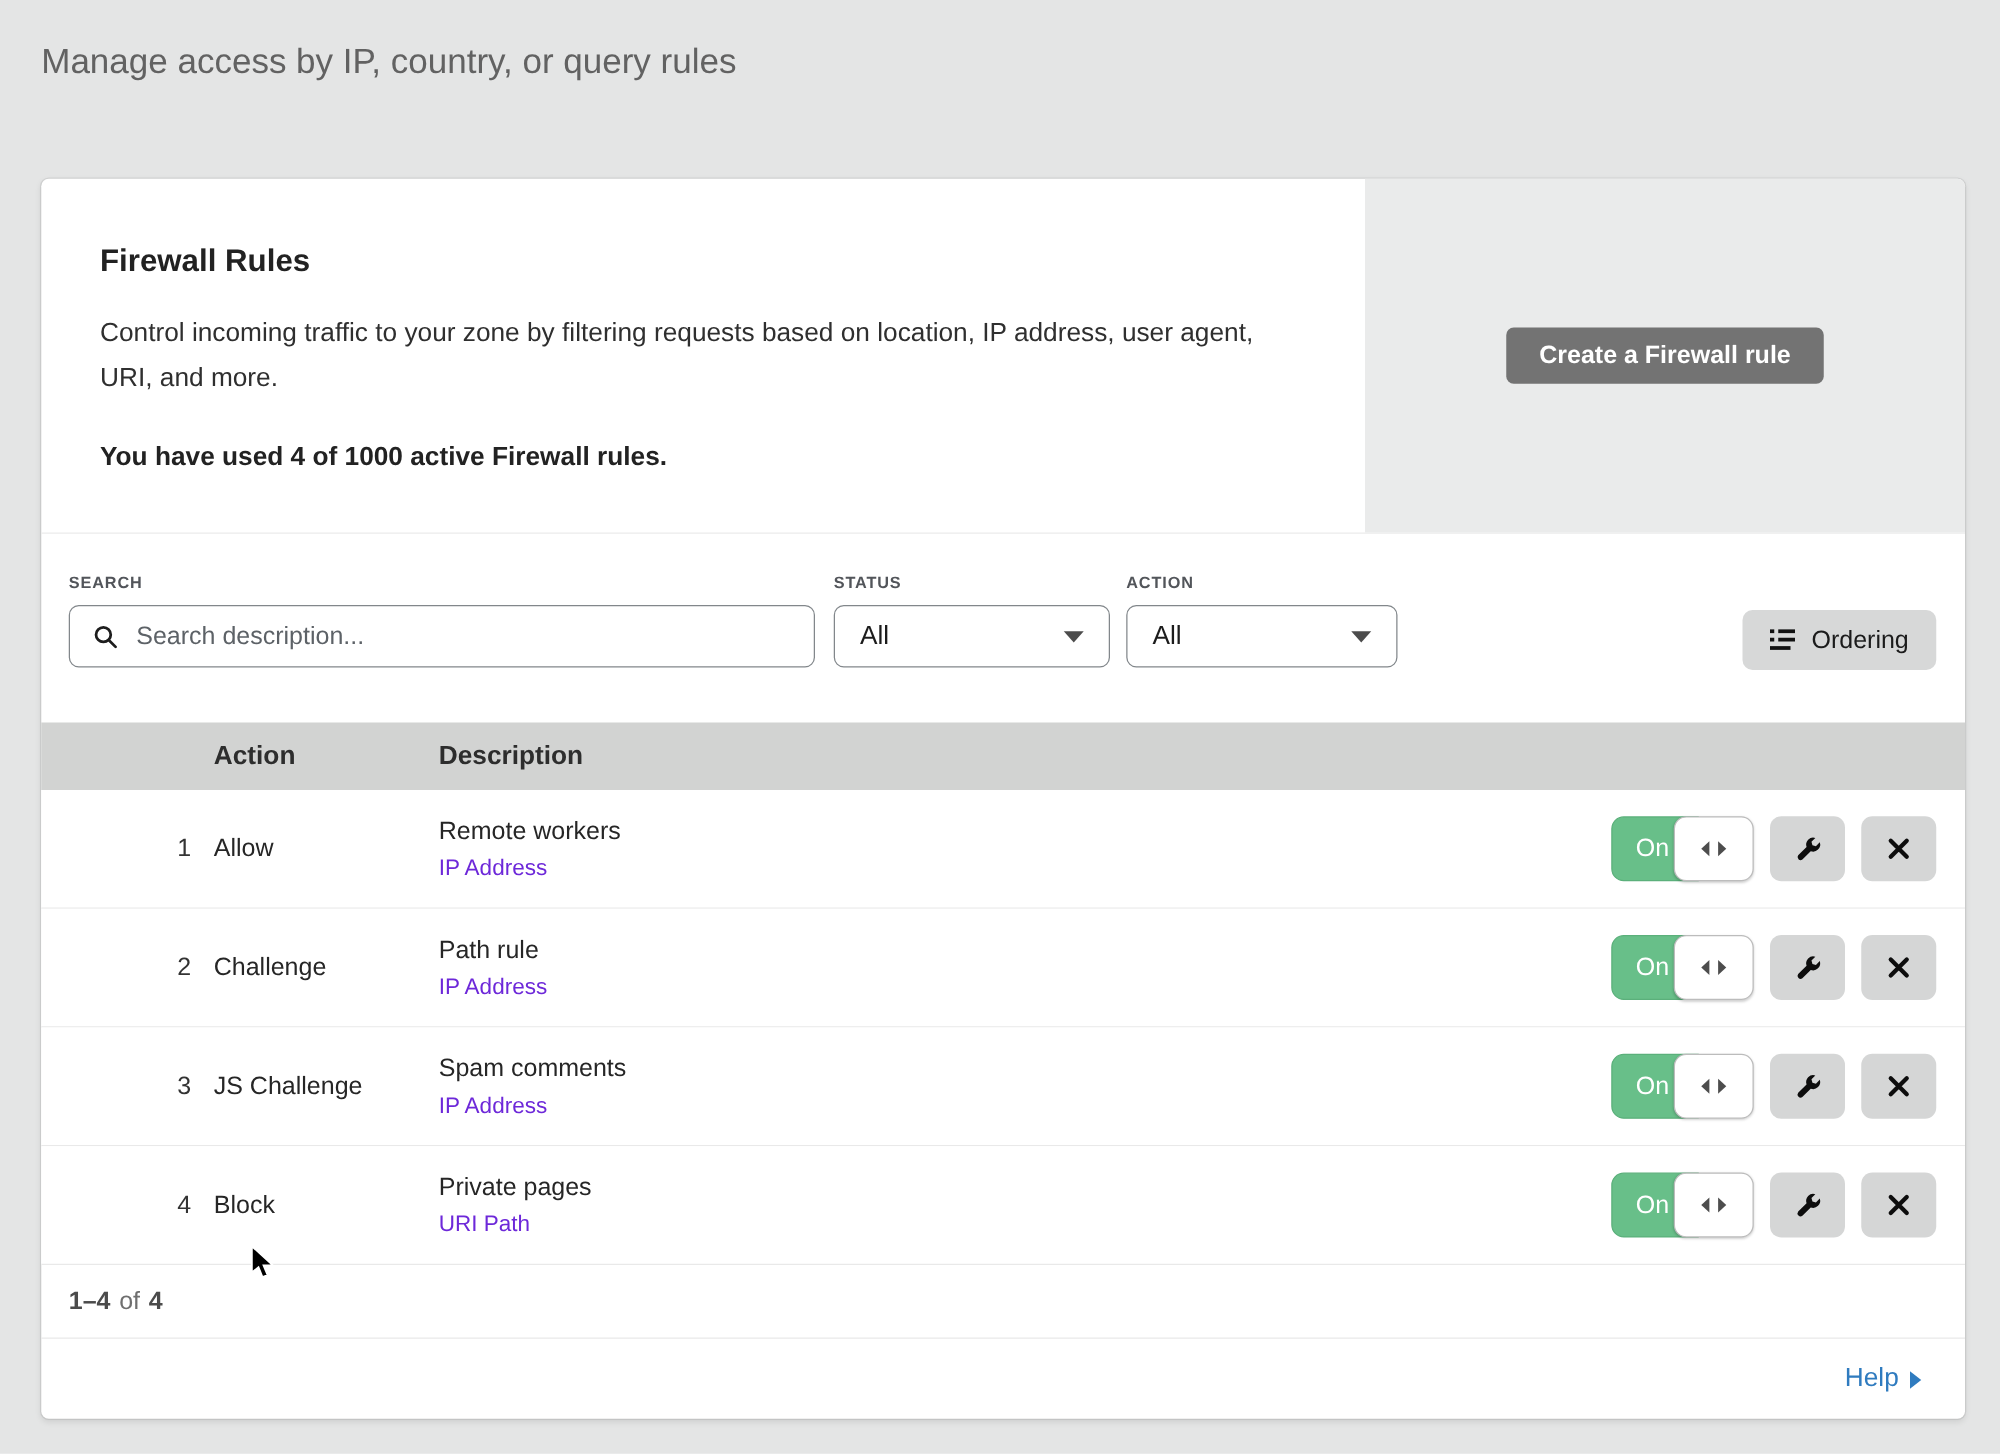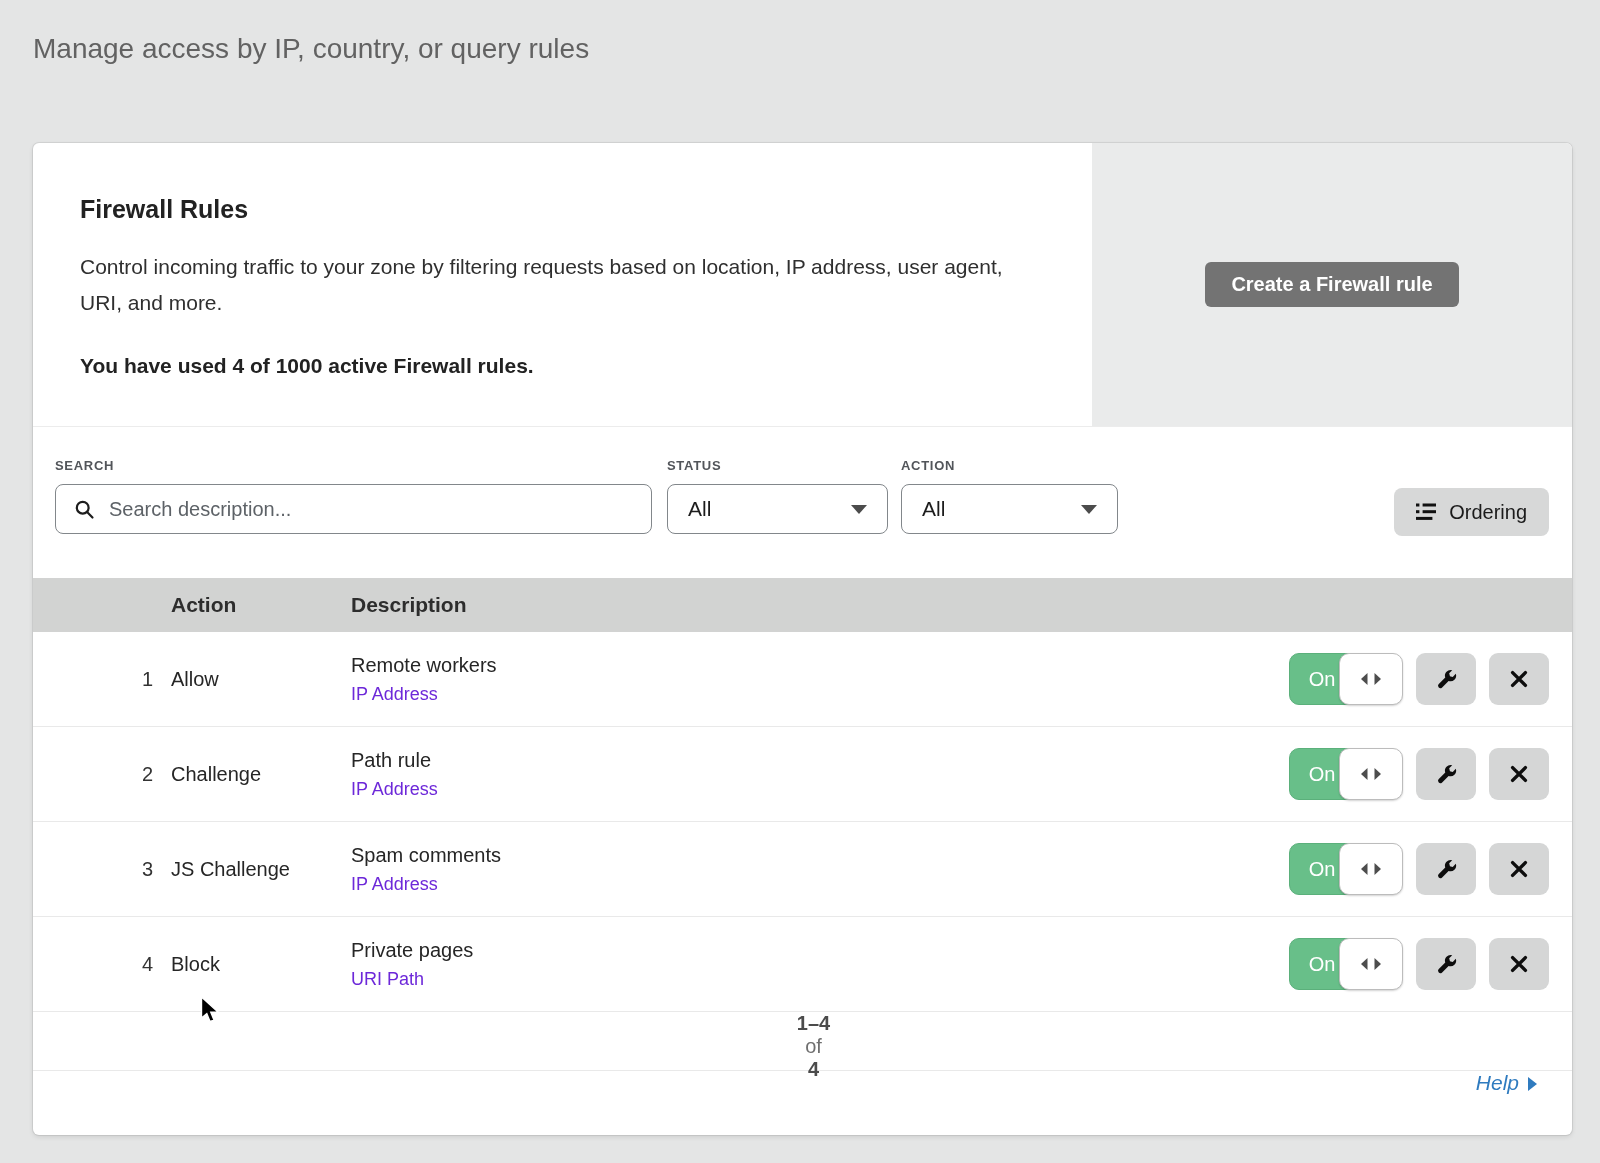--- a/index.html
+++ b/index.html
@@ -119,27 +119,27 @@
   .icon-btn {
     width: 60px; height: 52px; background: #d5d6d6;
     border: none; border-radius: 9px;
     display: flex; align-items: center; justify-content: center;
     cursor: pointer; flex: none;
   }
 
   
   .pagination-row {
     height: 59px; display: flex; align-items: center;
-    padding-left: 22px; border-bottom: 1px solid #e9e9e9; font-size: 20px; flex-direction: column;
+    padding-left: 22px; border-bottom: 1px solid #e9e9e9; font-size: 20px;
   }
   .pg-range, .pg-total { font-weight: 700; color: #4b4b4b; }
   .pg-of { color: #6f6f6f; margin: 0 7px; }
   .help-row {
-    height: 64px; display: flex; align-items: flex-start;
-    justify-content: flex-end; padding-right: 35px; font-style: italic;
+    height: 64px; display: flex; align-items: center;
+    justify-content: flex-end; padding-right: 35px;
   }
   .help-link {
     color: #2f7bbf; font-size: 21px; text-decoration: none;
     display: flex; align-items: center; gap: 9px; cursor: pointer;
   }
   .help-arrow { width: 0; height: 0; border-top: 7px solid transparent;
     border-bottom: 7px solid transparent; border-left: 9px solid #2f7bbf; margin-top: 2px; }
 
   .mouse-cursor { position: absolute; left: 200px; top: 996px; z-index: 10; pointer-events: none; }
 </style>

